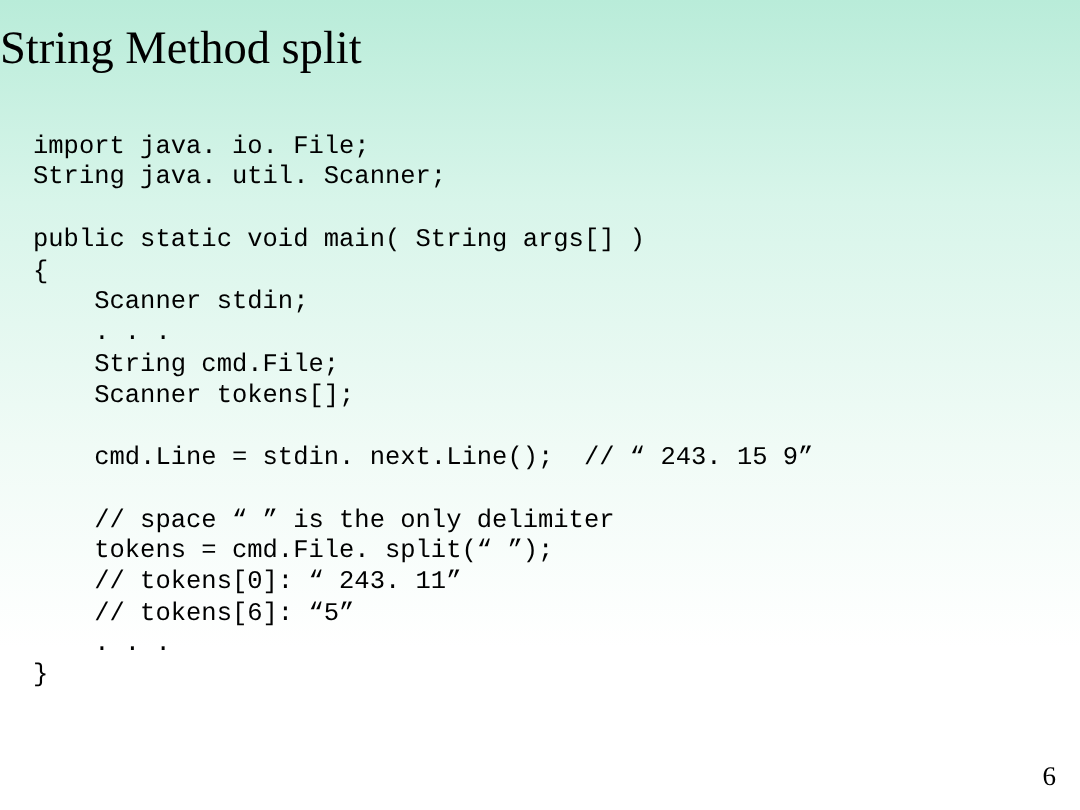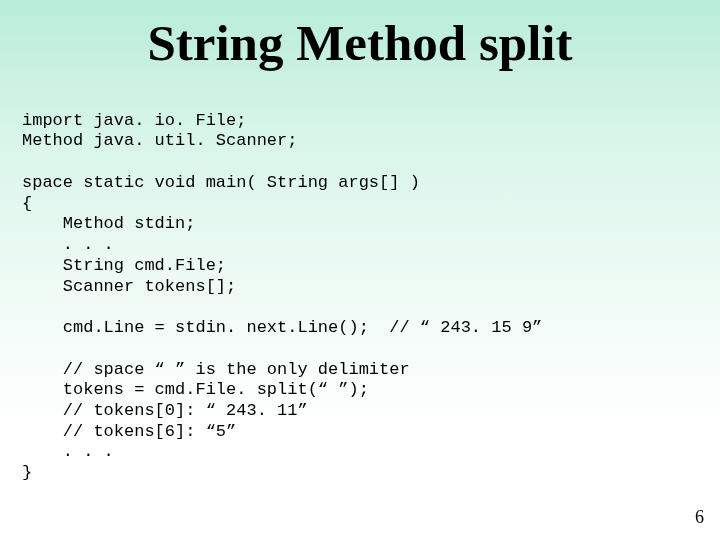--- a/index.html
+++ b/index.html
@@ -9,25 +9,24 @@
     height: 540px;
     overflow: hidden;
   }
   body {
     background: linear-gradient(180deg, #b9ecd9 0%, #d8f5ea 25%, #f0fbf6 55%, #ffffff 80%, #ffffff 100%);
     font-family: "Times New Roman", Times, serif;
     color: #000;
     position: relative;
   }
   .title {
-    text-align: center;
-    font-size: 51px;
+    font-size: 31px;
     padding-top: 14px;
     padding-bottom: 18px;
-    font-weight: 700;
+    font-weight: 400;
   }
   .code {
     font-family: "Courier New", Courier, monospace;
     font-size: 17px;
     line-height: 1.22;
     white-space: pre;
     padding-left: 22px;
   }
   .pagenum {
     position: absolute;
@@ -37,25 +36,25 @@
     font-size: 18px;
   }
 </style>
 </head>
 <body>
 
 <div class="title">String Method split</div>
 
 <div class="code">
 <span>import java. io. File;</span>
-<span>Method java. util. Scanner;</span>
+<span>String java. util. Scanner;</span>
 <span></span>
-<span>space static void main( String args[] )</span>
+<span>public static void main( String args[] )</span>
 <span>{</span>
-<span>    Method stdin;</span>
+<span>    Scanner stdin;</span>
 <span>    . . .</span>
 <span>    String cmd.File;</span>
 <span>    Scanner tokens[];</span>
 <span></span>
 <span>    cmd.Line = stdin. next.Line();  // “ 243. 15 9”</span>
 <span></span>
 <span>    // space “ ” is the only delimiter</span>
 <span>    tokens = cmd.File. split(“ ”);</span>
 <span>    // tokens[0]: “ 243. 11”</span>
 <span>    // tokens[6]: “5”</span>

